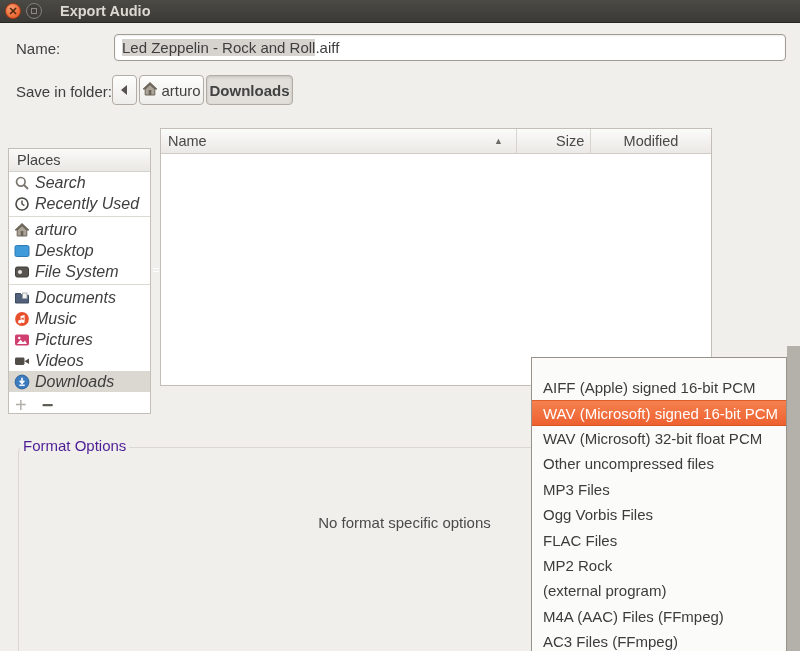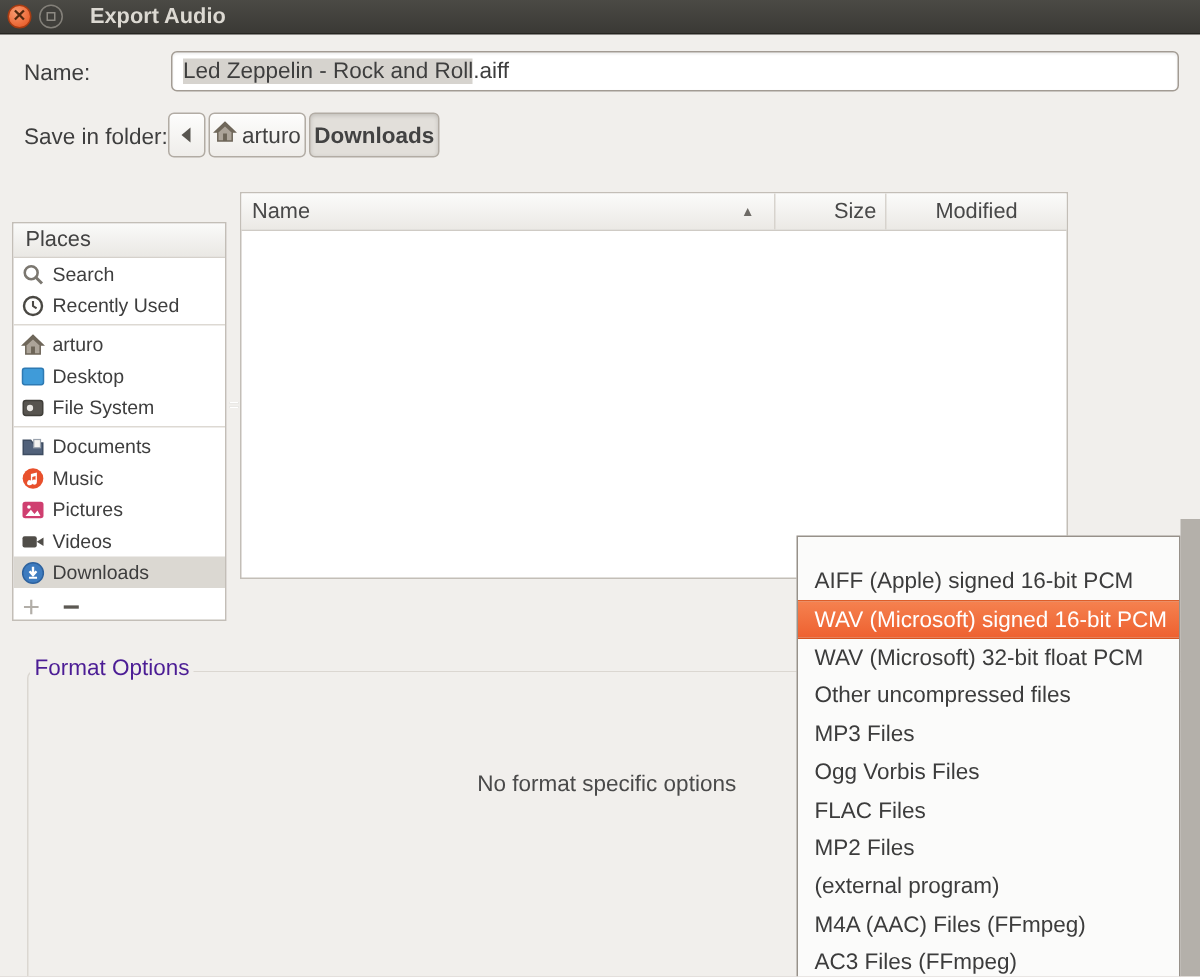--- a/index.html
+++ b/index.html
@@ -59,21 +59,21 @@
   .places {
     position:absolute; left:8px; top:128px; width:143px; height:266px;
     background:#fff; border:1px solid #c3beb7; overflow:hidden;margin-top:20px;
   }
   .places-header {
     height:23px; background:linear-gradient(#fafaf9,#eae8e4);
     border-bottom:1px solid #d5d1cb; display:flex; align-items:center;
     padding-left:8px; font-size:14.5px; color:#434343;
   }
   .place { height:21px; display:flex; align-items:center; gap:5px;
-    padding-left:5px; font-size:13px; white-space:nowrap; cursor:default; }
+    padding-left:5px; font-size:16px; white-space:nowrap; cursor:default;font-style:italic; }
   .place.selected { background:#dbd8d2; }
   .place .ic { width:16px; height:16px; flex:none; display:flex; }
   .psep { height:1px; background:#ddd9d3; margin:2px 0; }
 
   .grip { position:absolute; left:153px; top:264px; width:6px; height:11px;
     display:flex; flex-direction:column; justify-content:center; gap:2px; cursor:col-resize; }
   .grip i { display:block; height:1px; background:#b9b5ae; border-top:1px solid #fff; }
 
   
   .flist {
@@ -304,21 +304,21 @@
       <div class="menu-item">
     <span>MP3 Files</span>
   </div>
       <div class="menu-item">
     <span>Ogg Vorbis Files</span>
   </div>
       <div class="menu-item">
     <span>FLAC Files</span>
   </div>
       <div class="menu-item">
-    <span>MP2 Files</span>
+    <span>MP2 Rock</span>
   </div>
       <div class="menu-item">
     <span>(external program)</span>
   </div>
       <div class="menu-item">
     <span>M4A (AAC) Files (FFmpeg)</span>
   </div>
       <div class="menu-item">
     <span>AC3 Files (FFmpeg)</span>
   </div>

